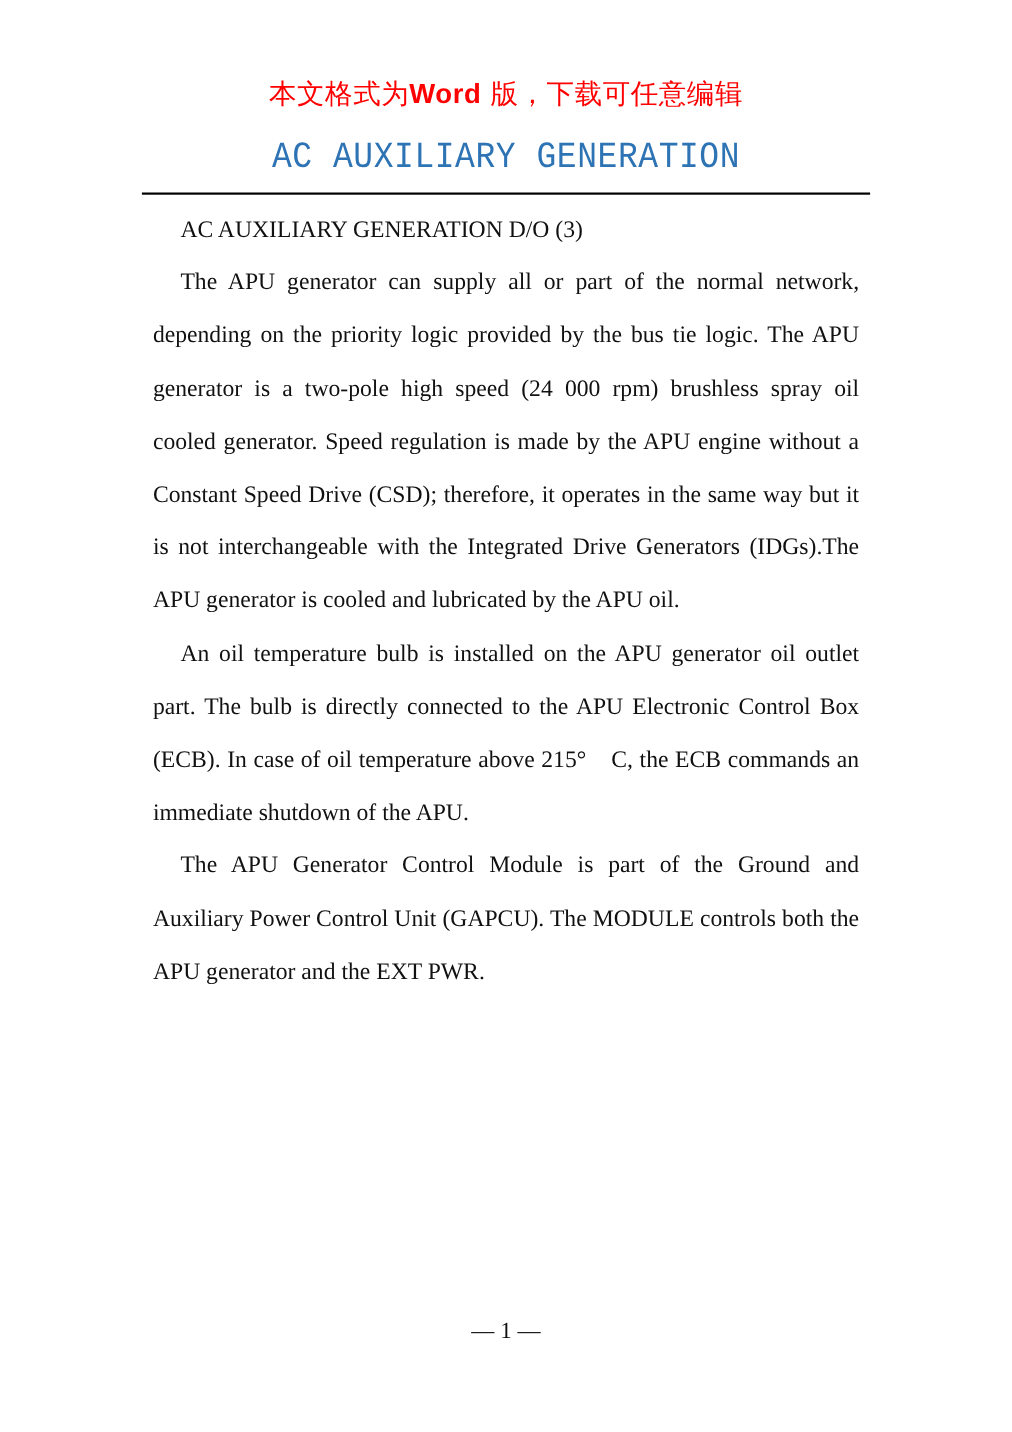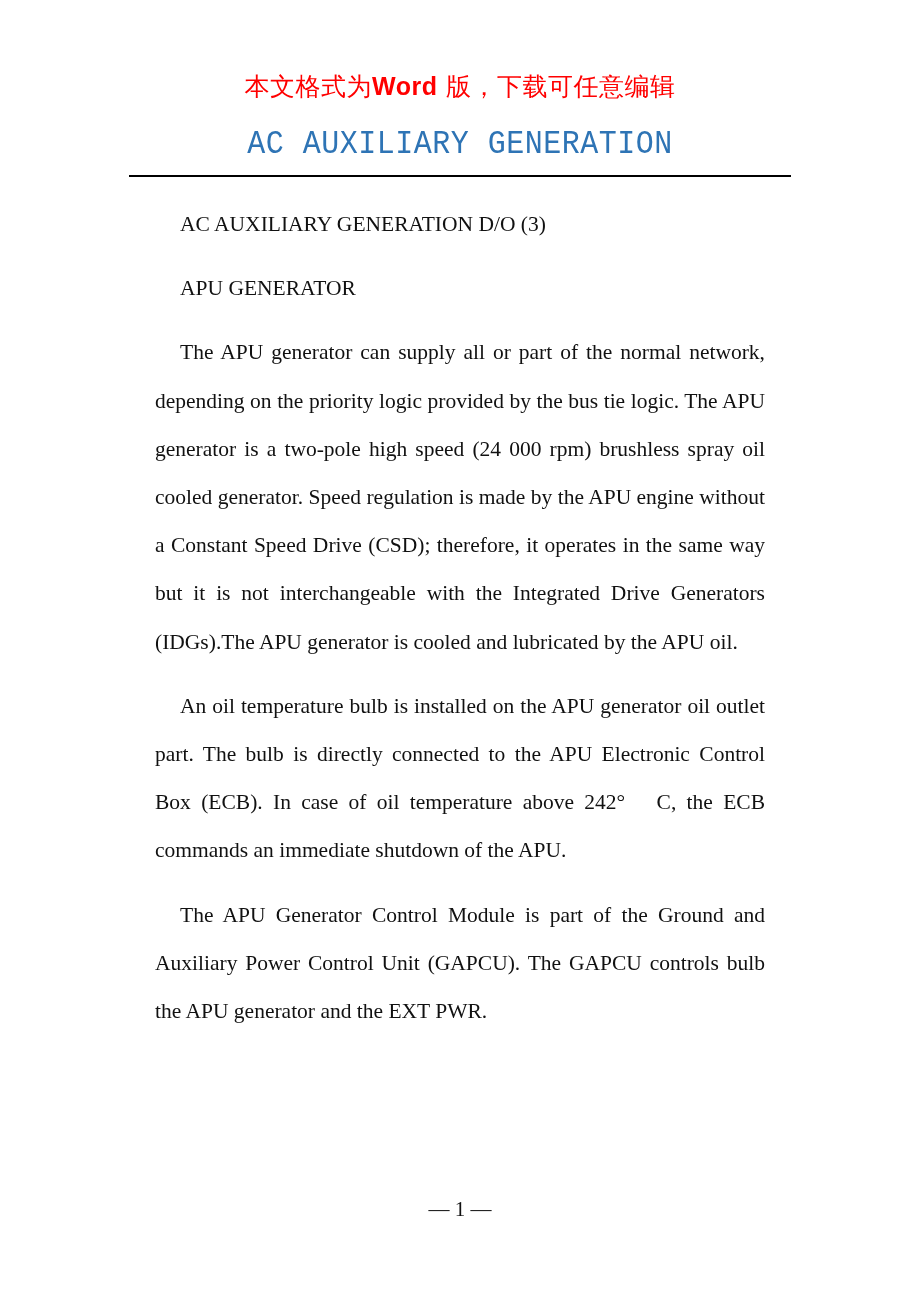--- a/index.html
+++ b/index.html
@@ -62,21 +62,21 @@
       position: absolute;
       left: 139px;
       top: 184px;
       width: 642px;
       font-family: "Liberation Serif", serif;
       font-size: 21.5px;
       line-height: 48.2px;
       color: #111111;
     }
     .body-text p {
-      margin: 16px;
+      margin: 0;
       text-indent: 25px;
       text-align: justify;
       text-align-last: left;
     }
     .page-number {
       position: absolute;
       top: 1194px;
       left: 0;
       width: 920px;
       text-align: center;
@@ -94,21 +94,20 @@
   <div class="banner">
     <span>本文格式为</span><span class="word">Word</span><span> 版，下载可任意编辑</span>
   </div>
 
   <div class="doc-title">AC AUXILIARY GENERATION</div>
 
   <div class="rule"></div>
 
   <div class="body-text">
     <p>AC AUXILIARY GENERATION D/O (3)</p>
-    <p>APU GENERATOR</p>
     <p>The APU generator can supply all or part of the normal network, depending on the priority logic provided by the bus tie logic. The APU generator is a two-pole high speed (24 000 rpm) brushless spray oil cooled generator. Speed regulation is made by the APU engine without a Constant Speed Drive (CSD); therefore, it operates in the same way but it is not interchangeable with the Integrated Drive Generators (IDGs).The APU generator is cooled and lubricated by the APU oil.</p>
-    <p>An oil temperature bulb is installed on the APU generator oil outlet part. The bulb is directly connected to the APU Electronic Control Box (ECB). In case of oil temperature above 242°　C, the ECB commands an immediate shutdown of the APU.</p>
-    <p>The APU Generator Control Module is part of the Ground and Auxiliary Power Control Unit (GAPCU). The GAPCU controls bulb the APU generator and the EXT PWR.</p>
+    <p>An oil temperature bulb is installed on the APU generator oil outlet part. The bulb is directly connected to the APU Electronic Control Box (ECB). In case of oil temperature above 215°　C, the ECB commands an immediate shutdown of the APU.</p>
+    <p>The APU Generator Control Module is part of the Ground and Auxiliary Power Control Unit (GAPCU). The MODULE controls both the APU generator and the EXT PWR.</p>
   </div>
 
   <div class="page-number">— 1 —</div>
 
 </div>
 
 </body></html>

